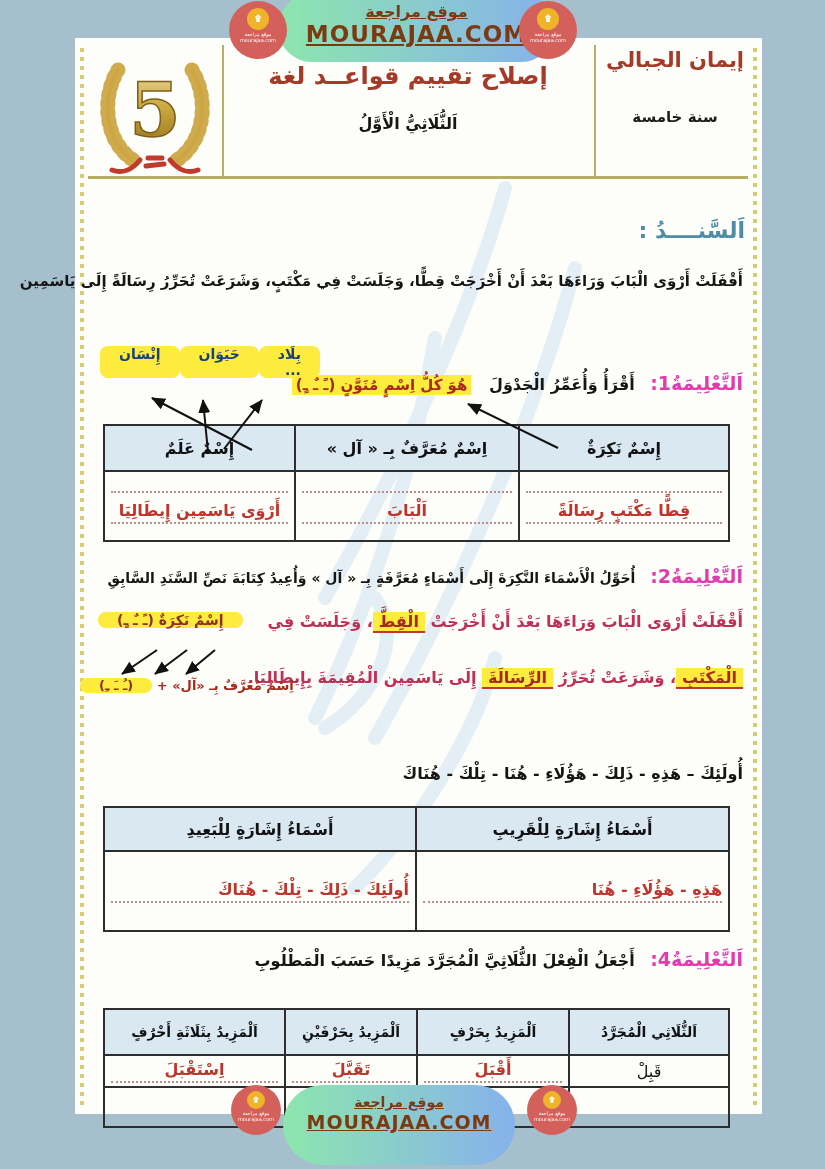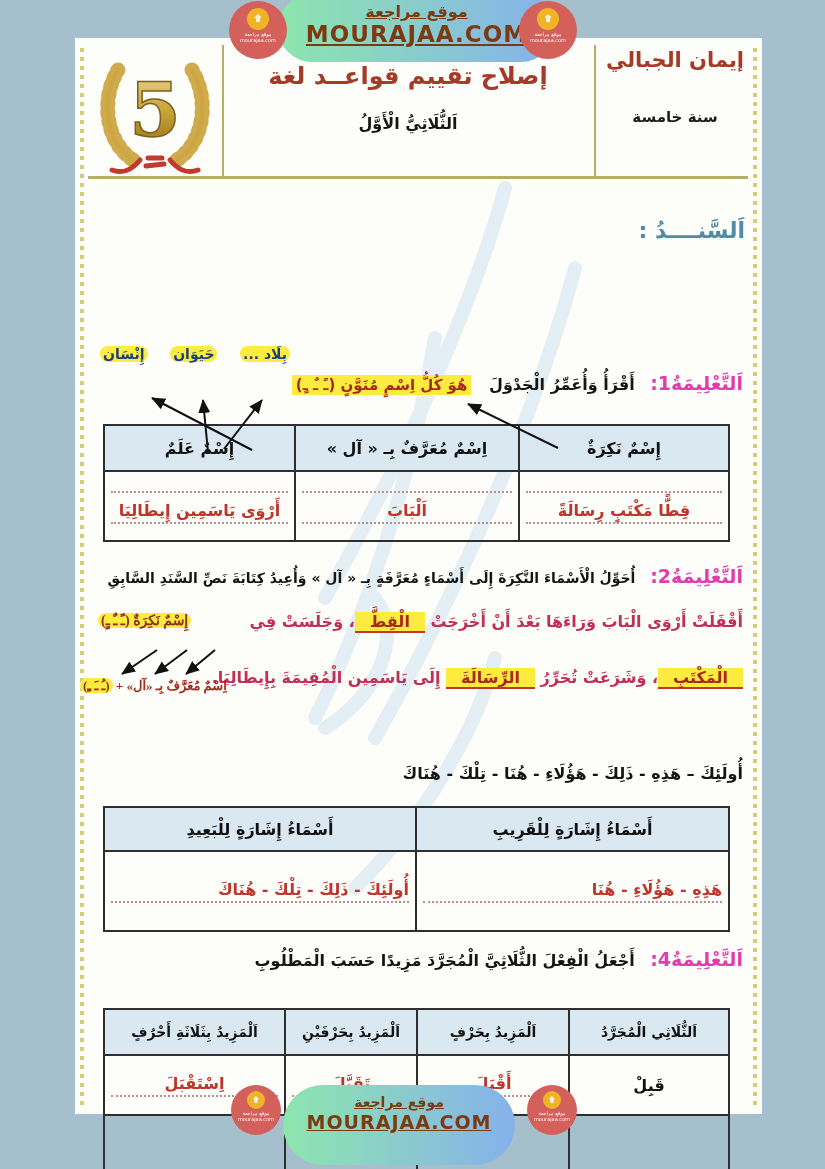--- a/index.html
+++ b/index.html
@@ -54,51 +54,51 @@
     color:#fff;font-size:8px;line-height:22px;font-weight:bold;}
   .badge .bt{color:#fff;font-size:5px;line-height:6px;}
   .badge.b58{width:58px;height:58px;}
   .badge.b50{width:50px;height:50px;}
   .badge.b50 .dot{width:18px;height:18px;margin-top:6px;line-height:18px;font-size:7px;}
 
   
   .sanad-label{right:80px;top:218px;color:var(--teal);font-size:22px;font-weight:bold;}
   .sanad-line{right:82px;left:85px;text-align:right;color:#151515;font-size:15px;font-weight:bold;}
 
-  .hl{background:var(--highlight);padding:0 3px;border-radius:8px;}
+  .hl{background:var(--highlight);padding:0 19px;border-radius:8px;}
   .hintrow{left:100px;top:346px;width:190px;display:flex;flex-direction:row-reverse;
     justify-content:space-between;}
   .hintrow .hl{color:#17417e;font-weight:bold;font-size:14px;}
 
   .exline{right:82px;text-align:right;font-size:16px;font-weight:bold;color:#151515;}
   .exlabel{color:var(--magenta);font-size:19px;font-weight:bold;margin-left:10px;}
   .exdef{background:var(--highlight);color:var(--hlred);font-size:15px;padding:1px 4px;margin-right:12px;}
 
   
   table{border-collapse:collapse;direction:rtl;table-layout:fixed;}
   th,td{border:2px solid var(--tborder);text-align:center;vertical-align:middle;overflow:hidden;}
   th{background:var(--thead);color:#111;font-weight:bold;}
   .t1{left:103px;top:424px;width:625px;}
   .t1 th{height:46px;font-size:16px;}
   .t1 td{height:70px;}
   .t2{left:103px;top:806px;width:625px;}
   .t2 th{height:44px;font-size:16px;}
   .t2 td{height:80px;text-align:right;}
   .t3{left:103px;top:1008px;width:625px;}
   .t3 th{height:46px;font-size:14px;}
-  .t3 td{height:60px;}
+  .t3 td{height:32px;}
   .ansred{color:var(--red);font-weight:bold;font-size:16px;}
-  .base{color:#111;font-weight:bold;font-size:16px;border-radius:21px;}
+  .base{color:#111;font-weight:normal;font-size:16px;border-radius:21px;}
   .leader{display:block;margin:0 6px;border-bottom:2px dotted var(--leader);padding-bottom:2px;}
   .topdots{display:block;margin:2px 6px 8px;border-top:2px dotted var(--leader);height:0;}
 
   
   .pinkline{left:290px;right:82px;text-align:right;color:var(--pink);font-size:16px;font-weight:bold;}
-  .pinkline .hlw{background:var(--highlight);color:var(--hlred);border-bottom:2px solid #c0392b;padding:0 15px;}
-  .note{font-weight:bold;font-family:Liberation Serif, serif;}
+  .pinkline .hlw{background:var(--highlight);color:var(--hlred);border-bottom:2px solid #c0392b;padding:0 6px;}
+  .note{font-weight:bold;}
   .note1{left:98px;top:612px;font-size:14px;}
   .note1 .hl{color:#8c2f1f;}
   .note2{left:80px;top:678px;font-size:13px;color:var(--hlred);white-space:nowrap;}
   .note2 .hl{color:#8c2f1f;}
 
   .wordbank{right:82px;top:764px;text-align:right;font-size:16px;font-weight:bold;color:#151515;}
 
   svg text{font-weight:bold;}
 </style>
 </head>
@@ -144,20 +144,21 @@
       <path d="M89,112 C116,94 122,52 104,22" stroke="#b8922d" stroke-width="4"></path>
       <path d="M89,112 C116,94 122,52 104,22" stroke="#cda743" stroke-width="15" stroke-dasharray="3 6" opacity=".95"></path>
       <path d="M52,112 C44,122 34,126 24,122" stroke="#c03a2e" stroke-width="5"></path>
       <path d="M82,112 C90,122 100,126 110,122" stroke="#c03a2e" stroke-width="5"></path>
       <path d="M60,110 l14,0 M58,118 l18,-2" stroke="#c03a2e" stroke-width="5"></path>
     </g>
     <text class="wreath-num" x="67" y="88" font-size="74" text-anchor="middle" fill="url(#gold)" stroke="#7d5f18" stroke-width="1.5">5</text>
   </svg>
 
   <div class="abs sanad-label nowrap rtl">اَلسَّنــــدُ :</div>
+  <div class="abs sanad-line nowrap rtl" style="top:272px;">أَقْفَلَتْ أَرْوَى الْبَابَ وَرَاءَهَا بَعْدَ أَنْ أَخْرَجَتْ قِطًّا، وَجَلَسَتْ فِي مَكْتَبٍ، وَشَرَعَتْ تُحَرِّرُ رِسَالَةً إِلَى يَاسَمِين</div>
 
   <div class="abs hintrow rtl">
     <span class="hl">إِنْسَان</span>
     <span class="hl">حَيَوَان</span>
     <span class="hl">بِلَاد ...</span>
   </div>
 
   <div class="abs exline nowrap rtl" style="top:372px;">
     <span class="exlabel">اَلتَّعْلِيمَةُ1:</span>
     <span>أَقْرَأُ وَأُعَمِّرُ الْجَدْوَلَ</span>

